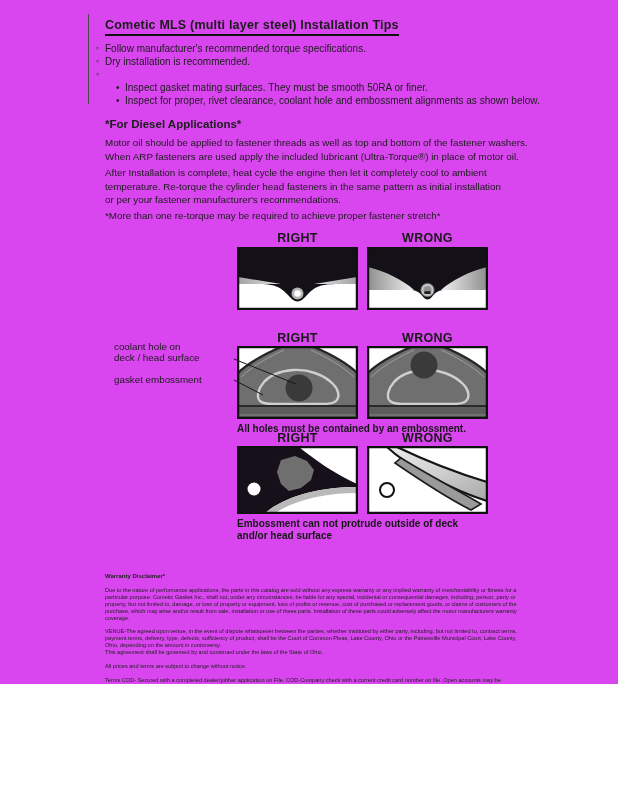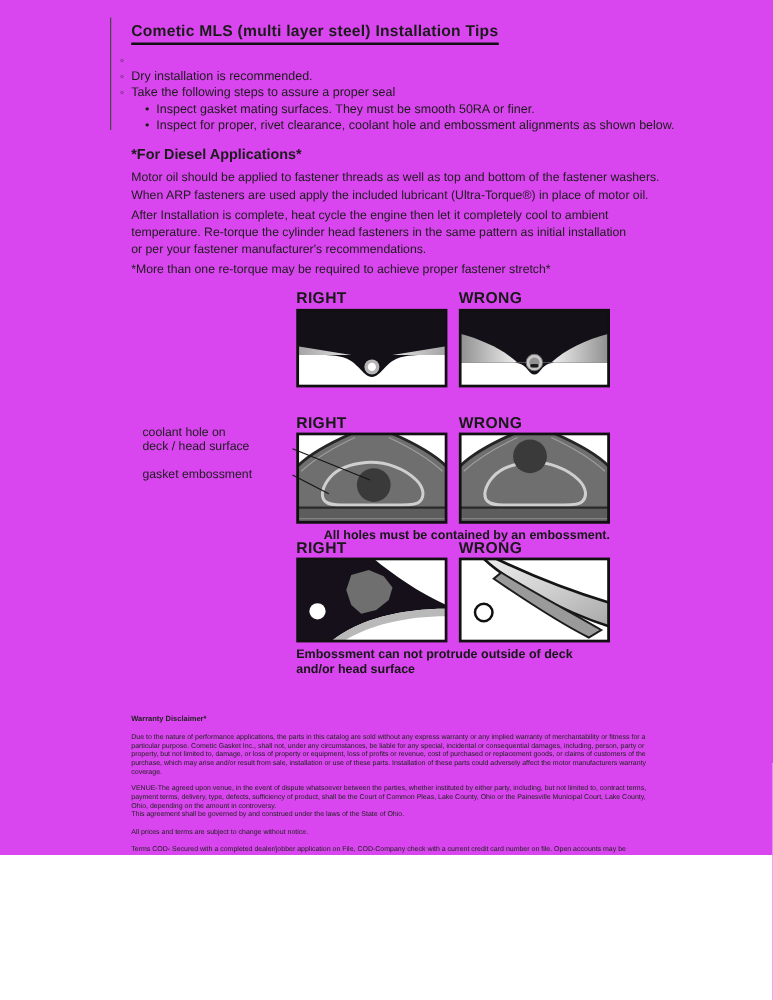--- a/index.html
+++ b/index.html
@@ -16,25 +16,25 @@
   .bullet-row .mark{width:9px;text-align:left;font-size:9px;}
   .bullet-row.sub{margin-left:20px;}
   .bullet-row.sub .mark{font-size:10px;}
 
   .diesel-heading{position:absolute;left:105px;top:118px;font-size:11.5px;font-weight:bold;}
   .para{position:absolute;left:105px;font-size:9.8px;line-height:13.5px;white-space:pre-line;width:460px;}
   .para1{top:136px;}
   .para2{top:166px;}
   .para3{top:209px;}
 
-  .rw-label{position:absolute;width:121px;font-size:12.5px;font-weight:bold;
+  .rw-label{position:absolute;width:121px;text-align:center;font-size:12.5px;font-weight:bold;
             letter-spacing:.3px;color:#181818;}
   .panel{position:absolute;display:block;}
   .caption{position:absolute;font-size:10px;font-weight:bold;color:#161616;white-space:pre-line;line-height:12px;}
-  .caption.centered{width:251px;text-align:right;white-space:nowrap;}
+  .caption.centered{width:251px;text-align:left;white-space:nowrap;}
 
   .anno{position:absolute;font-size:9.8px;color:#1b1b1b;width:118px;text-align:left;line-height:11px;}
   .leader-overlay{position:absolute;left:0;top:0;width:618px;height:800px;pointer-events:none;}
 
   .disclaimer{position:absolute;left:105px;top:573px;width:412px;font-size:5.6px;line-height:6.9px;color:#222;}
   .disclaimer h4{margin:0 0 7px 0;font-size:6px;}
   .disclaimer p{margin:0 0 7px 0;white-space:pre-line;}
 
   .page-code{position:absolute;left:399px;top:756px;font-size:10px;color:#2e2e2e;letter-spacing:.3px;}
 </style>
@@ -43,28 +43,28 @@
 
 <div class="page">
 
   <div class="edge-line"></div>
 
   <div class="title">Cometic MLS (multi layer steel) Installation Tips</div>
 
   <div class="bullets">
     <div class="bullet-row">
       <span class="mark">◦</span>
+      <span>Follow manufacturer's recommended torque specifications.</span>
     </div>
     <div class="bullet-row">
       <span class="mark">◦</span>
       <span>Dry installation is recommended.</span>
     </div>
     <div class="bullet-row">
       <span class="mark">◦</span>
-      <span>Take the following steps to assure a proper seal</span>
     </div>
     <div class="bullet-row sub">
       <span class="mark">•</span>
       <span>Inspect gasket mating surfaces.  They must be smooth 50RA or finer.</span>
     </div>
     <div class="bullet-row sub">
       <span class="mark">•</span>
       <span>Inspect for proper, rivet clearance, coolant hole and embossment alignments as shown below.</span>
     </div>
   </div>

